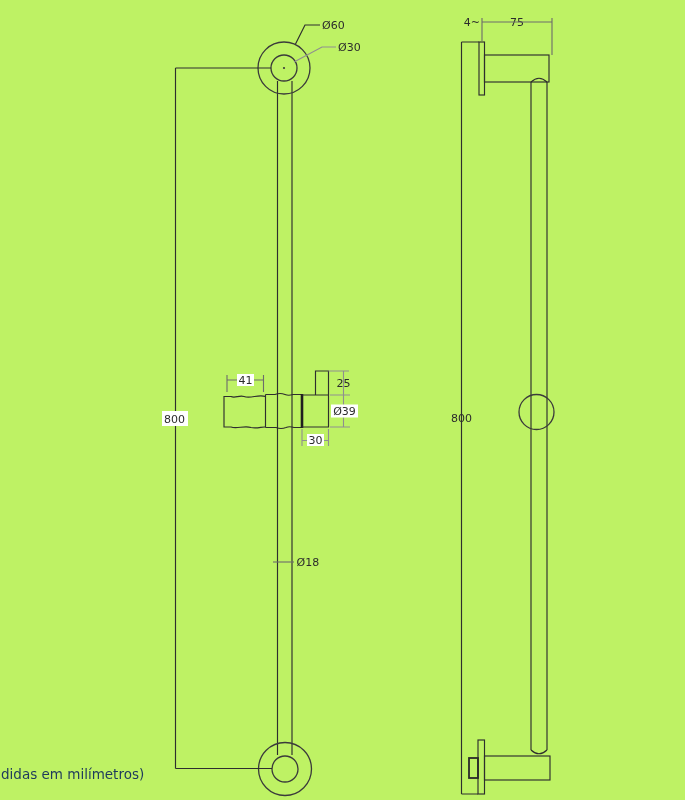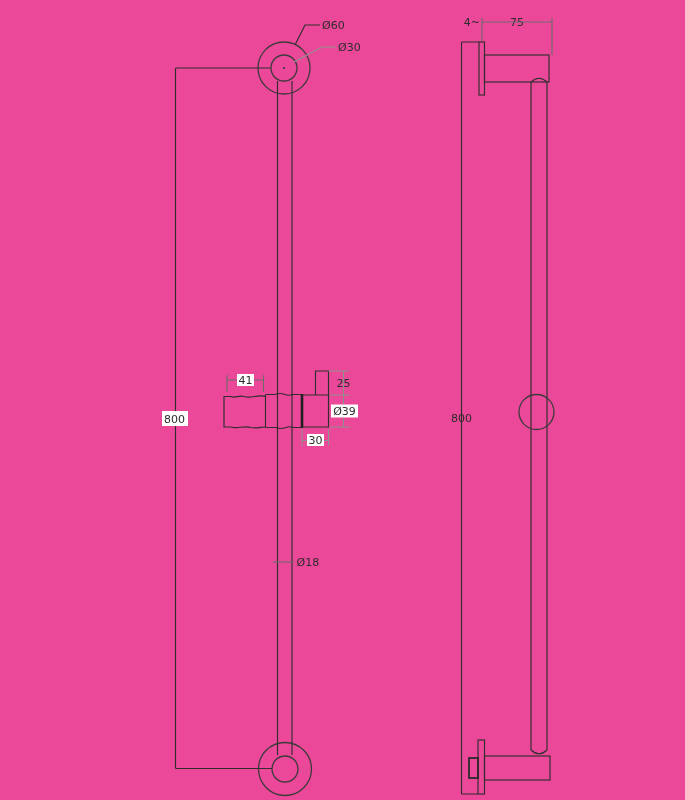--- a/index.html
+++ b/index.html
@@ -1,17 +1,17 @@
 <!DOCTYPE html>
 <html><head>
 <meta charset="utf-8">
 <style>
   html,body { margin:0; padding:0; background:#ffffff; }
   #canvas {
-    position:relative; width:685px; height:800px; background:#ec4899;
+    position:relative; width:685px; height:800px; background:#bef264;
     font-family:"DejaVu Sans", sans-serif; overflow:hidden;
   }
   svg { position:absolute; left:0; top:0; }
   .dk  { stroke:#3b3b3b; stroke-width:1.3; fill:none; }
   .dk2 { stroke:#2e2e2e; stroke-width:1.15; fill:none; }
   .gy  { stroke:#8f8f8f; stroke-width:1.1; fill:none; }
   .gd  { stroke:#6c6c6c; stroke-width:1.1; fill:none; }
   .thick { stroke:#1f1f1f; stroke-width:2.6; fill:none; }
   .bg  { fill:#ffffff; stroke:none; }
   text.dim { font:11px "DejaVu Sans", sans-serif; fill:#2c2c2c; }
@@ -134,13 +134,14 @@
       </g>
 
       <text class="dim" x="461.5" y="422" text-anchor="middle">800</text>
 
       <g>
         <path class="dk2" d="M461.5,42 V794 M461.5,42 H479 M461.5,794 H478"></path>
       </g>
     </g>
   </svg>
 
+  <div id="note">didas em milímetros)</div>
 </div>
 
 </body></html>

